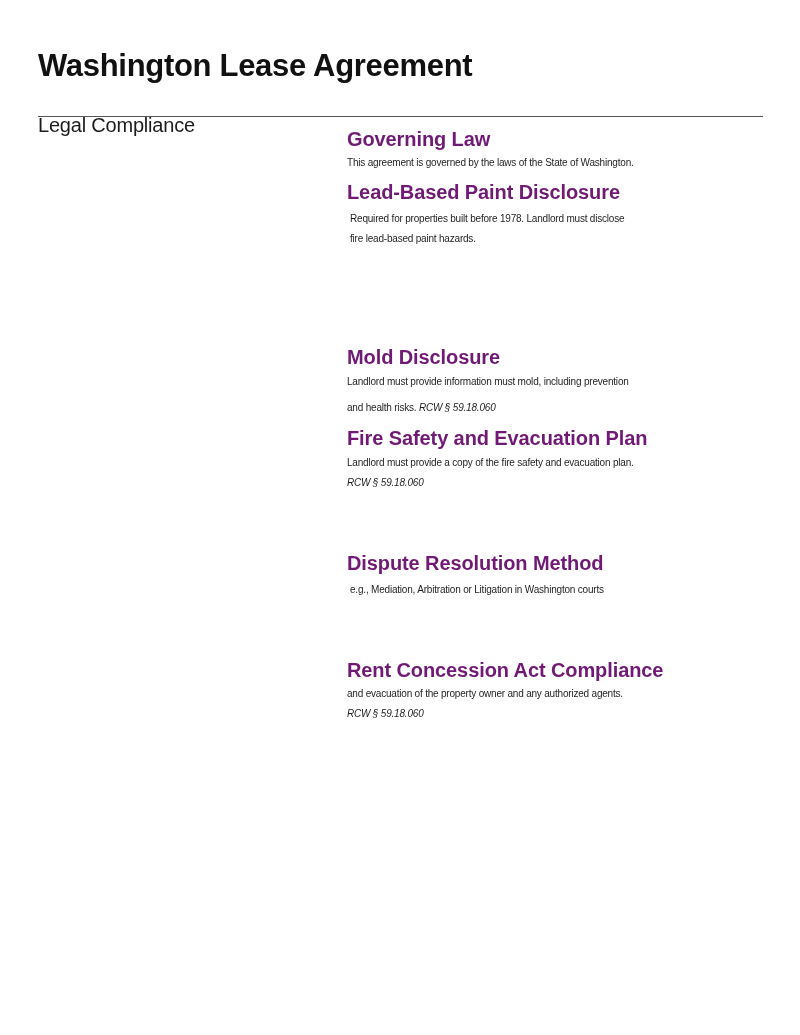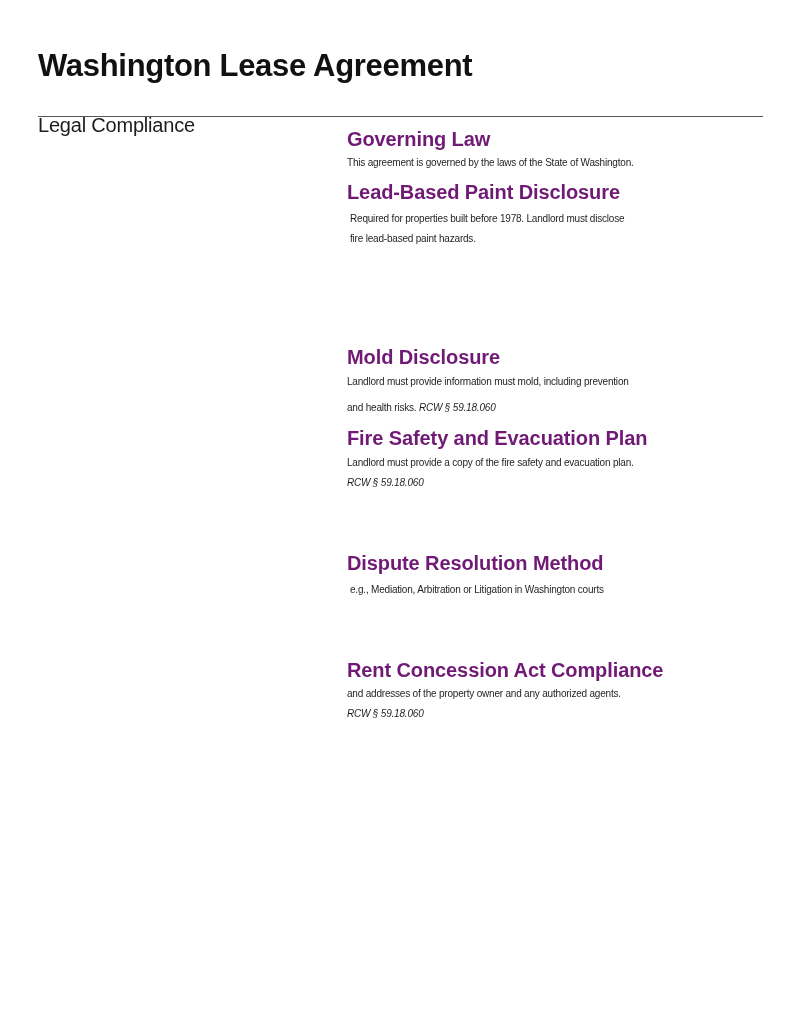--- a/index.html
+++ b/index.html
@@ -134,21 +134,21 @@
   <div class="sec s5">
     <div class="heading">Dispute Resolution Method</div>
     <div class="body">
         <div class="line"><span>e.g., Mediation, Arbitration or Litigation in Washington courts</span></div>
       </div>
   </div>
 
   <div class="sec s6">
     <div class="heading">Rent Concession Act Compliance</div>
     <div class="body">
-        <div class="line"><span>and addresses of the property owner and any authorized agents.</span></div>
+        <div class="line"><span>and evacuation of the property owner and any authorized agents.</span></div>
         <div class="line"><span class="it">RCW § 59.18.060</span></div>
       </div>
   </div>
 
   <div class="footer">
     <span class="f-left">Washington Lease Agreement</span>
     <span class="f-right">05</span>
   </div>
 
 </div>

